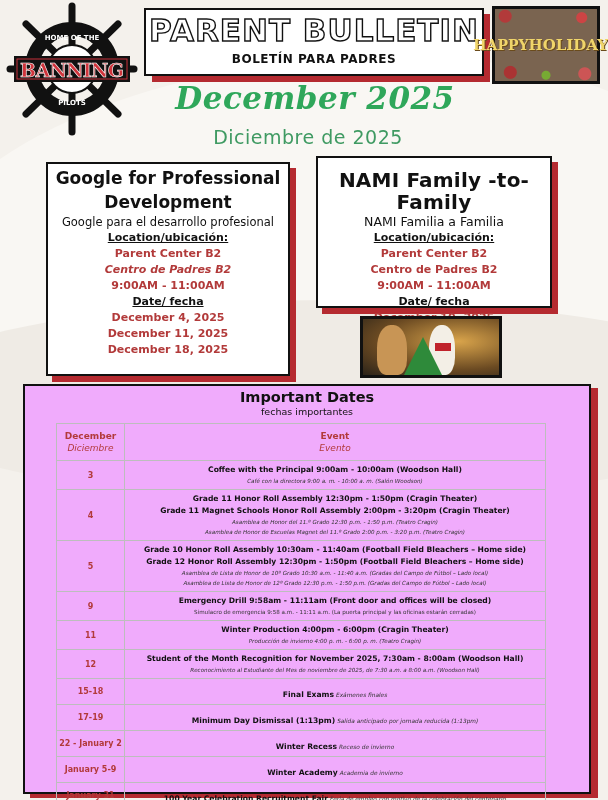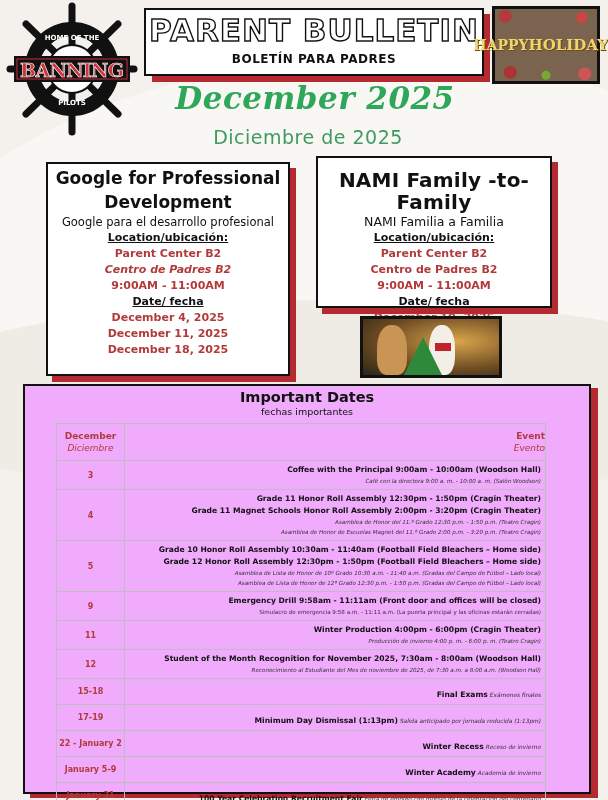--- a/index.html
+++ b/index.html
@@ -156,21 +156,21 @@
     border: 1px solid #bdbdbd; vertical-align: middle;
   }
   table.dates th { font-weight: normal; height: 37px; }
   .th-date { width: 68px; text-align: center; }
   .th-en { color: #b23a3a; font-weight: bold; font-size: 9px; line-height: 12px; }
   .th-es { color: #b23a3a; font-style: italic; font-size: 9px; line-height: 12px; }
   td.d {
     text-align: center; color: #b23a3a; font-weight: bold; font-size: 8px;
     white-space: nowrap; padding: 0 2px;
   }
-  td.e { padding: 3px 4px 3px 4px; text-align: right; }
+  td.e { padding: 3px 4px 3px 4px; text-align: center; }
   .ev { font-weight: bold; font-size: 7.6px; line-height: 12px; color: #111; white-space: nowrap; }
   .es { font-style: italic; font-size: 5.6px; line-height: 10px; color: #333; white-space: nowrap; }
   .inline-es { font-style: italic; font-size: 5.8px; font-weight: normal; color: #333; margin-left: 2px; }
   tr.short td { height: 20px; }
 </style>
 </head>
 <body>
 
 <div class="bg-swoosh"></div>
 <div class="bg-swoosh2"></div>
@@ -249,21 +249,21 @@
   <div class="dates-title">Important Dates</div>
   <div class="dates-sub">fechas importantes</div>
 
   <table class="dates">
     <tbody>
         <tr>
       <th class="th-date">
         <div class="th-en">December</div>
         <div class="th-es">Diciembre</div>
       </th>
-      <th style="text-align:right;">
+      <th style="text-align:center;">
         <div class="th-en">Event</div>
         <div class="th-es">Evento</div>
       </th>
     </tr>
 
     <tr>
       <td class="d">3</td>
       <td class="e">
         <div class="ev">Coffee with the Principal 9:00am - 10:00am (Woodson Hall)</div>
         <div class="es">Café con la directora 9:00 a. m. - 10:00 a. m. (Salón Woodson)</div>

